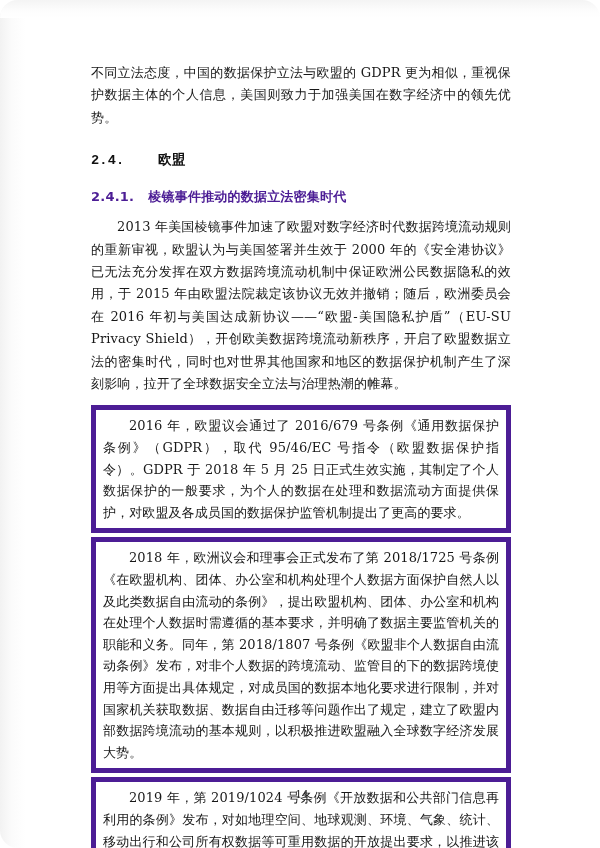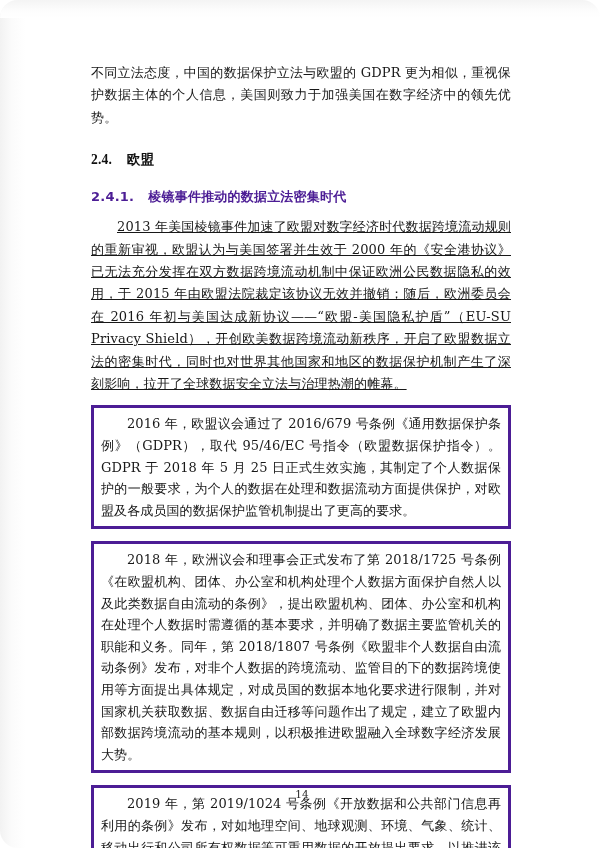--- a/index.html
+++ b/index.html
@@ -44,24 +44,24 @@
 
   .body-para {
     font-size: 13.0px;
     line-height: 22.4px;
     color: #181818;
     text-align: justify;
     text-justify: inter-ideograph;
     margin: 0 0 4px 0;
     letter-spacing: 0.15px;
   }
-  .indent { text-indent: 2em; text-decoration: underline; }
+  .indent { text-indent: 2em; }
 
   h2.sec {
-    font-family: Liberation Serif, serif;
+    font-family: Liberation Mono, monospace;
     font-size: 13.6px;
     font-weight: bold;
     color: #111111;
     margin: 22px 0 0 0;
     letter-spacing: 0.2px;
   }
   h3.subsec {
     font-family: "DejaVu Sans", "Liberation Sans", sans-serif;
     font-size: 13.0px;
     font-weight: bold;
@@ -72,24 +72,24 @@
   .sec .num, .subsec .num { font-weight: bold; }
 
   .para-block { margin-top: 6px; }
 
   
   .reg-table {
     margin-top: 10px;
     width: 420px;
   }
   .reg-cell {
-    border: 3px solid #4c1d95;
+    border: 5px solid #4c1d95;
     box-sizing: border-box;
     padding: 5px 7px 5px 7px;
-    margin-bottom: 12px;
+    margin-bottom: 4px;
     background: #ffffff;
   }
   .reg-cell p {
     margin: 0;
     font-size: 13.0px;
     line-height: 21.6px;
     color: #181818;
     text-align: justify;
     text-justify: inter-ideograph;
     text-indent: 2em;

